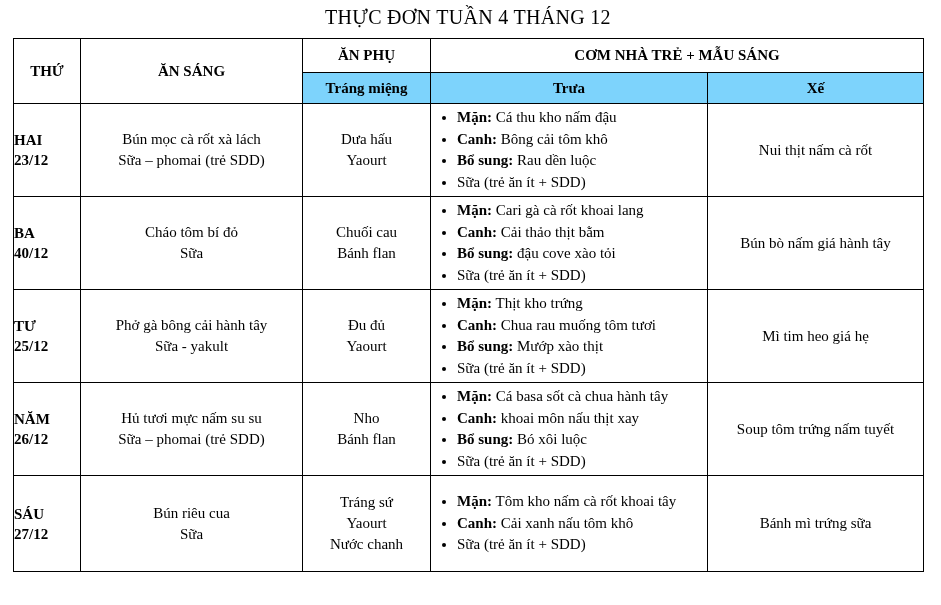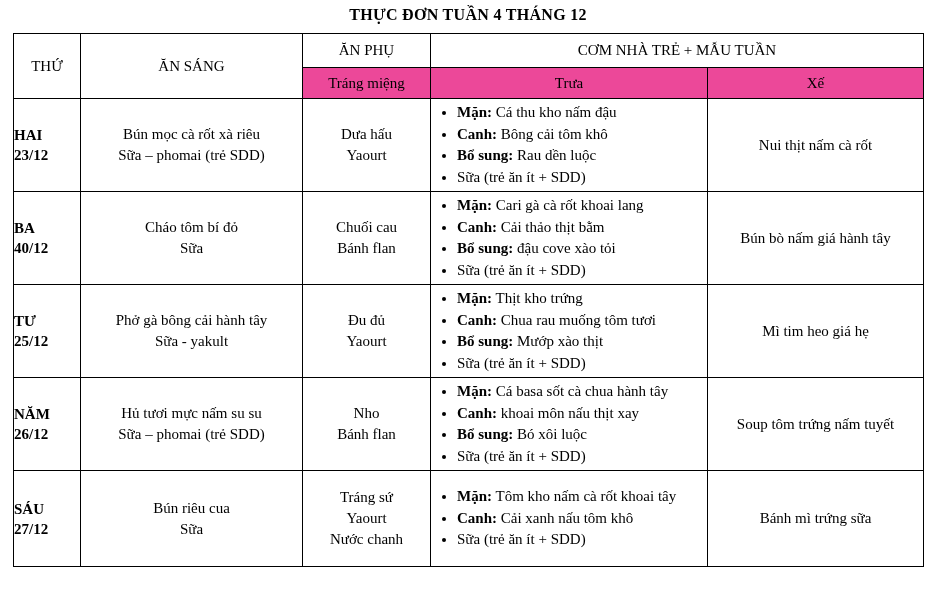--- a/index.html
+++ b/index.html
@@ -5,36 +5,36 @@
   * { margin: 0; padding: 0; box-sizing: border-box; }
   html, body {
     width: 941px; height: 605px;
     background: #ffffff;
     font-family: "Liberation Serif", "DejaVu Serif", serif;
     color: #000000;
     overflow: hidden;
   }
   .page { position: relative; width: 941px; height: 605px; }
   .title-block { width: 910px; margin: 6px 0 0 13px; text-align: center; }
-  .doc-title { font-size: 16px; font-weight: bold; letter-spacing: 0.3px; }
+  .doc-title { font-size: 20px; font-weight: normal; letter-spacing: 0.3px; }
   .doc-subtitle { font-size: 16px; font-weight: bold; margin-top: 2px; }
 
   table.menu {
     border-collapse: collapse;
     table-layout: fixed;
     margin: 9px 0 0 13px;
     width: 910px;
   }
   table.menu th, table.menu td {
     border: 1px solid #000000;
     font-size: 15px;
     vertical-align: middle;
   }
-  th { font-weight: normal; }
-  th.shaded { background: #ec4899; }
+  th { font-weight: bold; }
+  th.shaded { background: #7dd3fc; }
   .row-a { height: 34px; }
   .row-b { height: 31px; }
 
   td.day-cell {
     font-weight: bold;
     font-size: 15px;
   }
   td.center-cell { text-align: center; }
   td.center-cell div { line-height: 21px; }
   td.day-cell div { line-height: 20px; }
@@ -63,36 +63,36 @@
       <col style="width:222px">
       <col style="width:128px">
       <col style="width:277px">
       <col style="width:216px">
     </colgroup>
     <thead>
       <tr class="row-a">
         <th rowspan="2">THỨ</th>
         <th rowspan="2">ĂN SÁNG</th>
         <th>ĂN PHỤ</th>
-        <th colspan="2">CƠM NHÀ TRẺ + MẪU TUẦN</th>
+        <th colspan="2">CƠM NHÀ TRẺ + MẪU SÁNG</th>
       </tr>
       <tr class="row-b">
         <th class="shaded">Tráng miệng</th>
         <th class="shaded">Trưa</th>
         <th class="shaded">Xế</th>
       </tr>
     </thead>
     <tbody>
       <tr style="height:92px">
         <td class="day-cell">
             <div>HAI</div>
             <div>23/12</div>
           </td>
         <td class="center-cell">
-            <div>Bún mọc cà rốt xà riêu</div>
+            <div>Bún mọc cà rốt xà lách</div>
             <div>Sữa – phomai  (trẻ SDD)</div>
           </td>
         <td class="center-cell">
             <div>Dưa hấu</div>
             <div>Yaourt</div>
           </td>
         <td class="lunch-cell">
             <ul>
               <li><b>Mặn:</b> Cá thu kho nấm đậu</li>
               <li><b>Canh:</b> Bông cải tôm khô</li>

